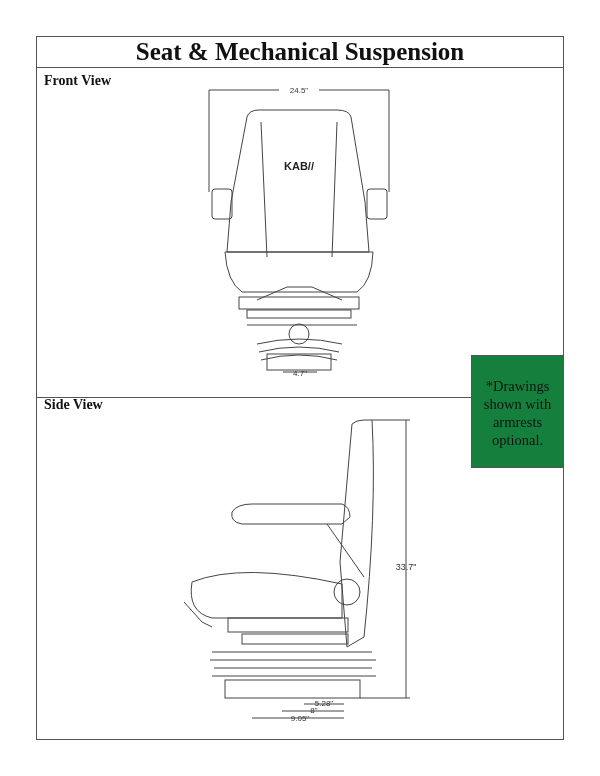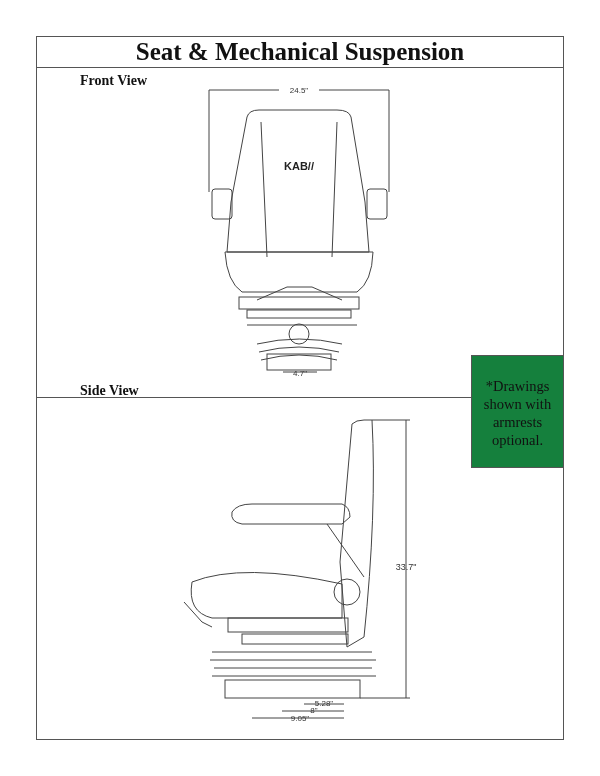--- a/index.html
+++ b/index.html
@@ -1,19 +1,19 @@
 <!DOCTYPE html>
 <html><head>
 <meta charset="utf-8">
 <style>
   html,body{margin:0;padding:0;background:#fff;}
   body{width:600px;height:776px;position:relative;overflow:hidden;font-family:"Liberation Serif","DejaVu Serif",serif;color:#111;}
   .frame{position:absolute;left:36px;top:36px;width:528px;height:704px;border:1.5px solid #555;box-sizing:border-box;}
   .title{position:absolute;left:0;top:0;width:100%;height:31px;border-bottom:1.5px solid #555;box-sizing:border-box;text-align:center;font-weight:bold;font-size:25px;line-height:29px;}
-  .sec-label{position:absolute;font-weight:bold;font-size:14px;margin-left:36px;}
+  .sec-label{position:absolute;font-weight:bold;font-size:14px;}
   .divider{position:absolute;left:0;top:360px;width:434px;height:0;border-top:1.5px solid #555;}
   .note{position:absolute;left:434px;top:318px;width:93px;height:113px;border:1.5px solid #555;box-sizing:border-box;background:#15803d;font-size:14.5px;line-height:18px;text-align:center;padding-top:21px;}
   .drawing{position:absolute;}
   .dim{font-family:"Liberation Sans",sans-serif;font-size:8px;fill:#333;}
 </style>
 </head>
 <body>
 
 <div class="frame">
   <div class="title">Seat &amp; Mechanical Suspension</div>
@@ -41,21 +41,21 @@
       <rect x="80" y="272" width="64" height="16"></rect>
       <line x1="96" y1="290" x2="130" y2="290"></line>
     </g>
     <text x="112" y="11" text-anchor="middle" class="dim">24.5"</text>
     <text x="112" y="88" text-anchor="middle" font-family="Liberation Sans,sans-serif" font-weight="bold" font-size="11" fill="#222">KAB//</text>
     <text x="113" y="294" text-anchor="middle" class="dim">4.7"</text>
   </svg>
 
   <div class="divider"></div>
 
-  <div class="sec-label" style="left:7px;top:346px;">Side View</div>
+  <div class="sec-label" style="left:7px;top:360px;">Side View</div>
 
   <svg class="drawing" style="left:135px;top:375px;" width="270" height="310" viewBox="0 0 270 310">
     <g fill="none" stroke="#444" stroke-width="1">
       <path d="M180 12 Q184 8 192 8 L200 8 Q205 100 192 225 L175 235 L168 150 Z"></path>
       <path d="M60 100 Q65 92 80 92 L170 92 Q178 95 178 105 L170 112 L70 112 Q58 110 60 100 Z"></path>
       <line x1="155" y1="112" x2="192" y2="165"></line>
       <path d="M20 170 Q70 150 170 172 L170 206 L40 206 Q15 200 20 170 Z"></path>
       <path d="M12 190 L30 210 L40 215"></path>
       <circle cx="175" cy="180" r="13"></circle>
       <rect x="56" y="206" width="120" height="14"></rect>

